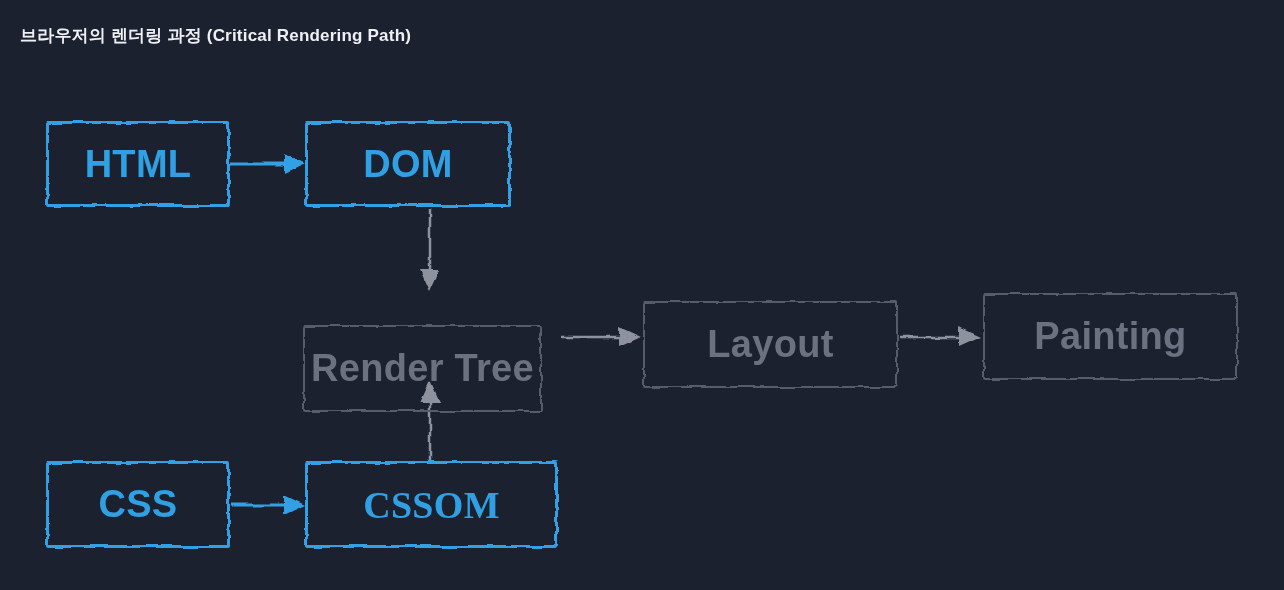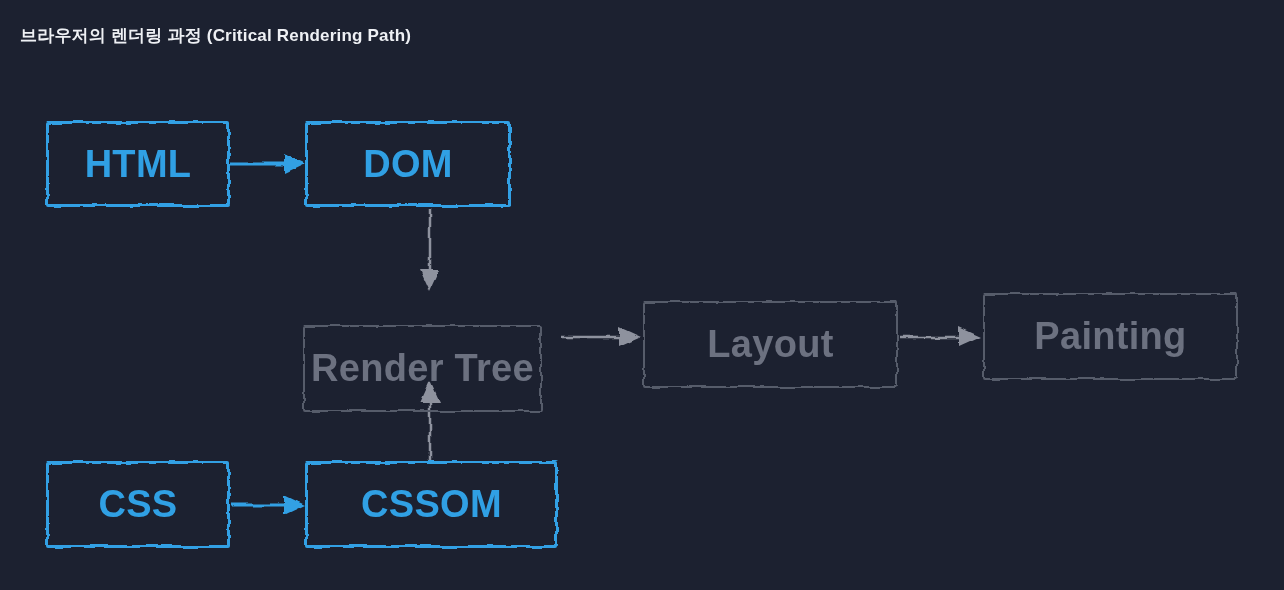--- a/index.html
+++ b/index.html
@@ -44,21 +44,21 @@
   }
   .node.blue .label { color: #30a0e4; }
   .node.gray .label { color: #6c7180; font-weight: 600; }
 
   #node-html        { left: 46px;  top: 121px; width: 184px; height: 86px; }
   #node-dom         { left: 305px; top: 121px; width: 206px; height: 86px; }
   #node-render-tree { left: 303px; top: 299px; width: 239px; height: 87px; margin-top: 26px; }
   #node-layout      { left: 643px; top: 293px; width: 255px; height: 87px; margin-top: 8px; }
   #node-painting    { left: 983px; top: 293px; width: 255px; height: 87px; }
   #node-css         { left: 46px;  top: 461px; width: 184px; height: 87px; }
-  #node-cssom       { left: 305px; top: 461px; width: 253px; height: 87px; }
+  #node-cssom       { left: 305px; top: 461px; width: 253px; height: 87px; font-family: Liberation Serif, serif; }
 
   .arrows {
     position: absolute;
     left: 0; top: 0;
     width: 1284px;
     height: 590px;
     pointer-events: none;
   }
   .arrows .edge { filter: url(#roughen); }
   .edge.blue line    { stroke: #30a0e4; stroke-width: 3; }

